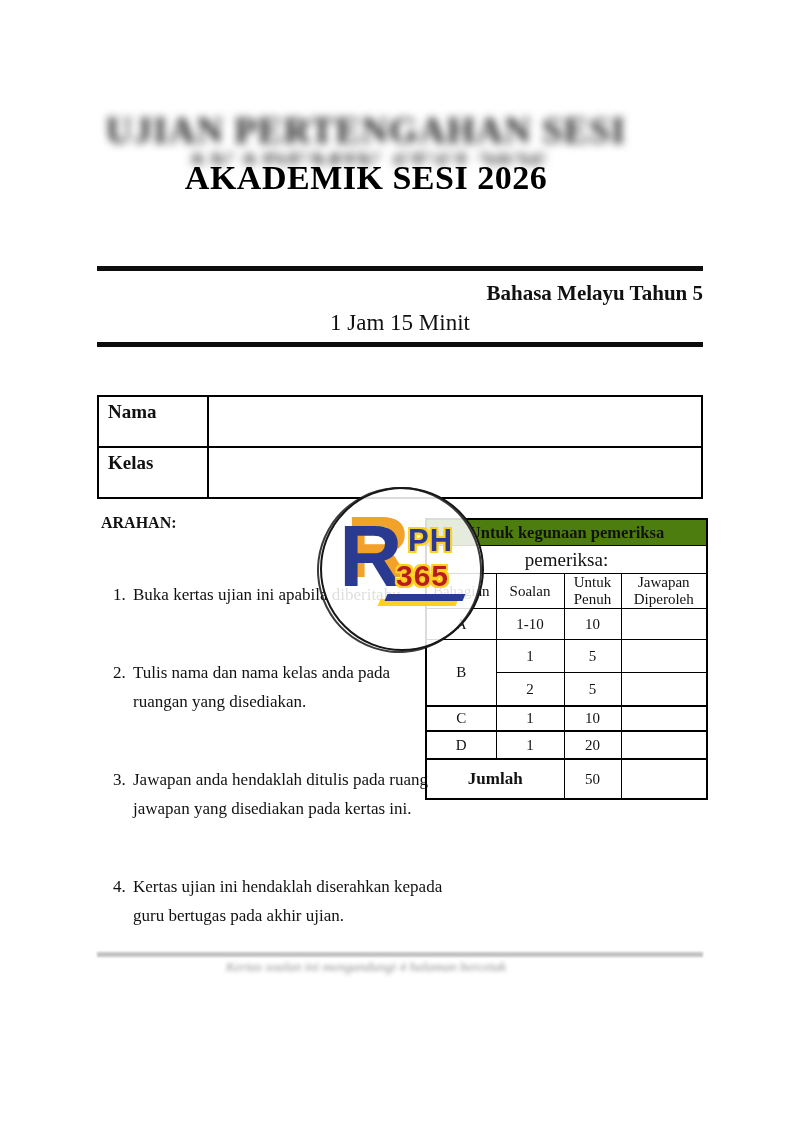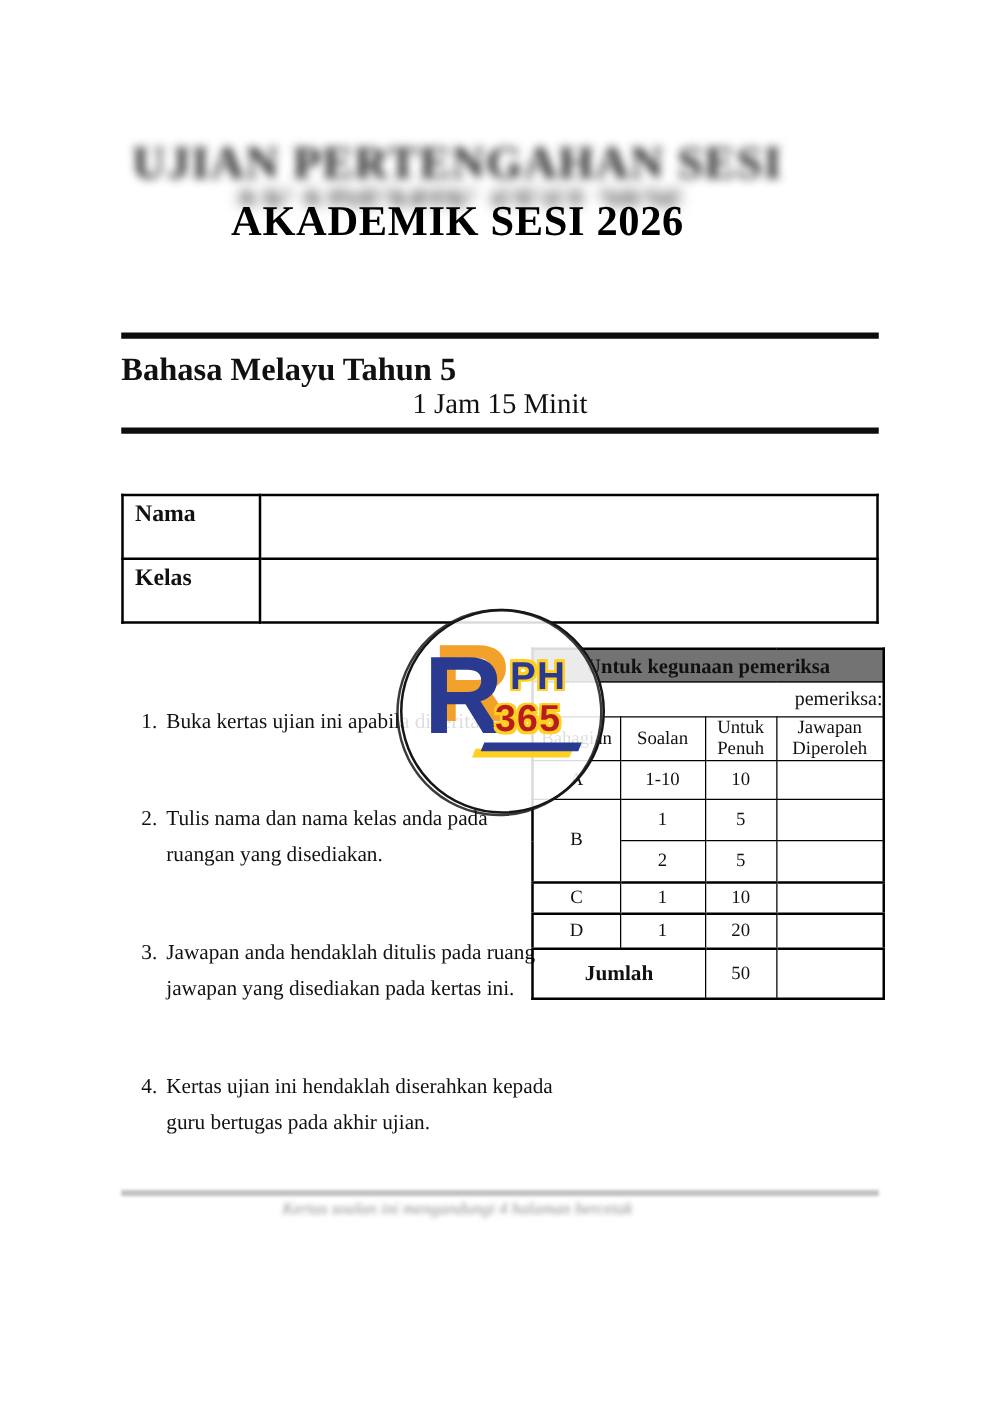--- a/index.html
+++ b/index.html
@@ -24,21 +24,21 @@
     text-align:center; font-weight:bold; font-size:34px; letter-spacing:0.5px;
     color:#000;
   }
 
   
   .rule { position:absolute; left:97px; width:606px; height:5px; background:#0d0d0d; }
   .rule-top { top:266px; }
   .rule-bottom { top:342px; }
   .subject-line {
     position:absolute; top:281px; left:97px; width:606px;
-    text-align:left; font-weight:bold; font-size:26px;
+    text-align:right; font-weight:bold; font-size:21px;
   }
   .duration-line {
     position:absolute; top:310px; left:97px; width:606px;
     text-align:center; font-size:23px;
   }
 
   
   .info-table {
     position:absolute; left:97px; top:395px;
     border-collapse:collapse; table-layout:fixed;font-weight:bold;
@@ -58,23 +58,23 @@
 
   
   .exam-table {
     position:absolute; left:425px; top:518px;
     border-collapse:collapse; table-layout:fixed;
     font-size:15px; text-align:center;
   }
   .exam-table td, .exam-table th { border:1px solid #000; padding:0; }
   .exam-table { border:2px solid #000; }
   .exam-title-cell {
-    background:#737373; font-weight:bold; font-size:16.5px; height:25px;
-  }
-  .exam-sub-cell { height:27px; text-align:right; padding-left:24px; font-size:16px; }
+    background:#4d7c0f; font-weight:bold; font-size:16.5px; height:25px;
+  }
+  .exam-sub-cell { height:27px; text-align:center; padding-left:24px; font-size:19px; }
   .exam-colhead td { height:34px; line-height:17px; }
   .row-a td { height:30px; }
   .row-b1 td { height:32px; }
   .row-b2 td { height:32px; }
   .row-c td { height:23px; border-top-width:2px; }
   .row-d td { height:26px; border-top-width:2px; }
   .row-total td { height:38px; border-top-width:2px; }
   .total-label { font-weight:bold; font-size:17px; }
 
   
@@ -149,20 +149,21 @@
       <td class="info-value"></td>
     </tr>
     <tr>
       <td class="info-label">Kelas</td>
       <td class="info-value"></td>
     </tr>
   </tbody>
     </table>
 
   <div class="instructions">
+    <h3>ARAHAN:</h3>
     <ol>
       <li>Buka kertas ujian ini apabila diberitahu.</li>
       <li>Tulis nama dan nama kelas anda pada ruangan yang disediakan.</li>
       <li>Jawapan anda hendaklah ditulis pada ruang jawapan yang disediakan pada kertas ini.</li>
       <li>Kertas ujian ini hendaklah diserahkan kepada guru bertugas pada akhir ujian.</li>
     </ol>
   </div>
 
   <table class="exam-table">
     <colgroup>

